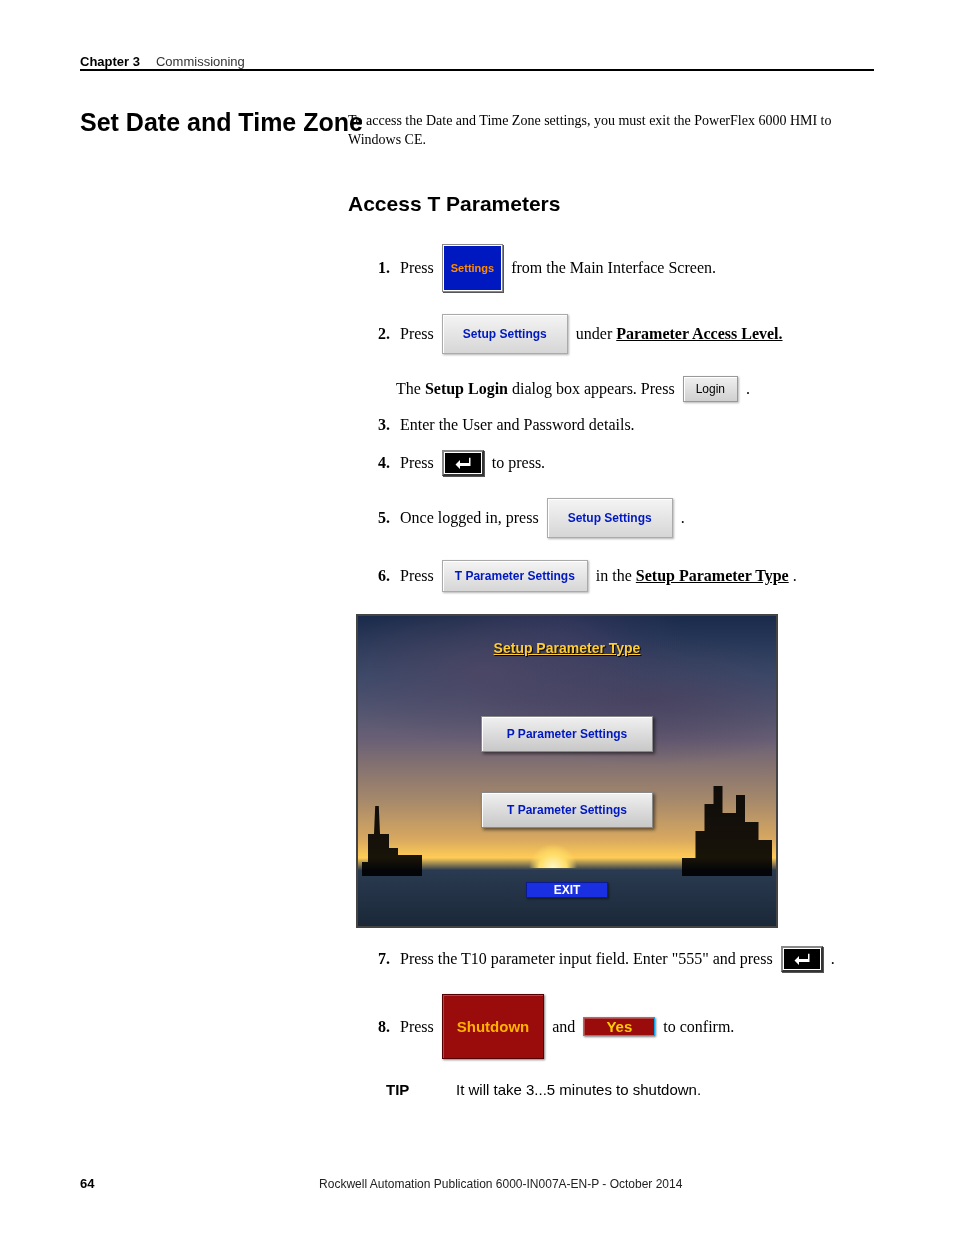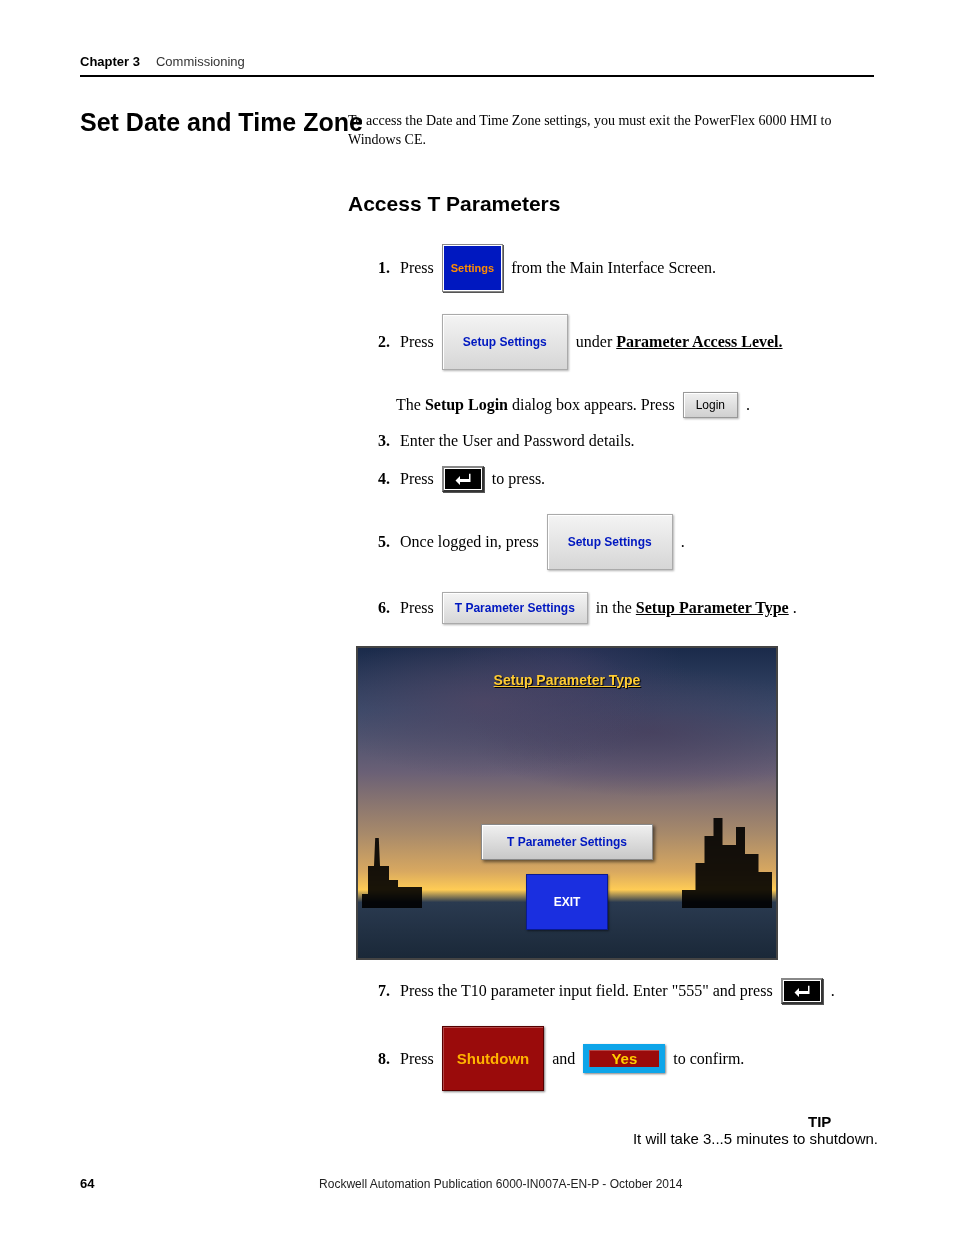--- a/index.html
+++ b/index.html
@@ -1,50 +1,50 @@
 <!DOCTYPE html>
 <html><head>
 <meta charset="utf-8">
 <style>
   @page { size: 954px 1235px; margin: 0; }
   html, body { margin: 0; padding: 0; width: 954px; height: 1235px; background: #fff; font-family: Georgia, 'Times New Roman', serif; color: #000; }
   .page { position: relative; width: 954px; height: 1235px; }
   .header { position: absolute; top: 54px; left: 80px; right: 80px; }
-  .header-line { display: flex; align-items: flex-end; gap: 16px; font-family: 'Arial Narrow', Arial, sans-serif; padding-bottom: 6px; }
+  .header-line { display: flex; align-items: flex-end; gap: 16px; font-family: 'Arial Narrow', Arial, sans-serif; }
   .chapter { font-weight: bold; font-size: 13px; }
   .chapter-title { font-size: 13px; color: #333; }
   .hr-thick { border: none; border-top: 2.5px solid #000; margin: 0; }
   .section-heading { position: absolute; left: 80px; top: 108px; font-family: 'Arial Narrow', Arial, sans-serif; font-weight: bold; font-size: 25px; color: #000; }
   .intro { position: absolute; left: 348px; top: 112px; width: 520px; font-size: 14px; line-height: 1.35; }
   .subheading { position: absolute; left: 348px; top: 192px; font-family: 'Arial Narrow', Arial, sans-serif; font-weight: bold; font-size: 21px; }
   .steps { position: absolute; left: 368px; top: 244px; width: 510px; font-size: 16px; }
   .step-row { display: flex; align-items: center; margin-bottom: 22px; flex-wrap: wrap; gap: 4px 4px; }
   .num { font-weight: bold; min-width: 22px; text-align: right; margin-right: 6px; }
   .btn { display: inline-flex; align-items: center; justify-content: center; font-family: Arial, sans-serif; font-size: 12px; font-weight: bold; border: 1px solid #888; box-shadow: 0 0 0 1px #fff inset, 1px 1px 0 #555; padding: 6px 10px; margin: 0 4px; white-space: nowrap; }
   .btn-blue-orange { background: #0018c0; color: #ff8c00; padding: 17px 8px; font-size: 11px; }
-  .btn-grey-blue { background: linear-gradient(#f4f4f4,#d6d6d6); color: #0018c0; padding: 20px 20px; border: 1px solid #aaa; box-shadow: inset 1px 1px 0 #fff, 1px 1px 2px rgba(0,0,0,.3); }
+  .btn-grey-blue { background: linear-gradient(#f4f4f4,#d6d6d6); color: #0018c0; padding: 12px 20px; border: 1px solid #aaa; box-shadow: inset 1px 1px 0 #fff, 1px 1px 2px rgba(0,0,0,.3); }
   .btn-grey-black { background: linear-gradient(#f0f0f0,#d0d0d0); color: #000; padding: 5px 12px; border: 1px solid #999; box-shadow: inset 1px 1px 0 #fff, 1px 1px 2px rgba(0,0,0,.3); font-weight: normal; }
   .btn-enter { background: #000; color: #fff; padding: 4px 10px; border: 2px outset #888; }
   .btn-red-orange { background: #9a0b0b; color: #ffb300; padding: 23px 14px; font-size: 15px; border: 1px solid #500; box-shadow: inset 1px 1px 0 rgba(255,255,255,.25), 1px 1px 2px rgba(0,0,0,.5); }
-  .btn-red-yellow { background: #9a0b0b; color: #ffcc00; padding: 0 22px; font-size: 15px; border: 6px solid #0ea5e9; box-shadow: inset 1px 1px 0 rgba(255,255,255,.25), 1px 1px 2px rgba(0,0,0,.5); }
+  .btn-red-yellow { background: #9a0b0b; color: #ffcc00; padding: 0 22px; font-size: 15px; border: 1px solid #0ea5e9; box-shadow: inset 1px 1px 0 rgba(255,255,255,.25), 1px 1px 2px rgba(0,0,0,.5); }
   .u { text-decoration: underline; }
   .b { font-weight: bold; }
   .screenshot { position: relative; width: 418px; height: 310px; margin: 4px 0 18px -12px; border: 2px solid #444; overflow: hidden; }
   .sky { position:absolute; inset:0; background: linear-gradient(#1a2a4a 0%, #3a4a6a 20%, #6a6076 40%, #a88a6a 60%, #d8a860 72%, #ffcc55 78%, #2a3a50 82%, #1a2838 100%); }
   .clouds { position:absolute; top:0; left:0; right:0; height:60%; background: radial-gradient(ellipse at 30% 30%, rgba(80,70,100,.8) 0, transparent 40%), radial-gradient(ellipse at 70% 45%, rgba(70,60,90,.7) 0, transparent 45%), radial-gradient(ellipse at 50% 15%, rgba(60,60,100,.6) 0, transparent 40%); }
   .sun { position:absolute; left: 170px; bottom: 58px; width: 50px; height: 24px; background: radial-gradient(circle at 50% 100%, #fff8cc 0, #ffdd66 40%, transparent 70%); border-radius: 50% 50% 0 0; }
   .rig { position:absolute; bottom:50px; background: rgba(0,0,0,.9); }
   .rig.left { left: 4px; width: 60px; height: 70px; clip-path: polygon(0 100%, 0 80%, 10% 80%, 10% 40%, 20% 40%, 22% 0, 28% 0, 30% 40%, 45% 40%, 45% 60%, 60% 60%, 60% 70%, 100% 70%, 100% 100%); }
   .rig.right { right: 4px; width: 90px; height: 90px; clip-path: polygon(0 100%, 0 80%, 15% 80%, 15% 50%, 25% 50%, 25% 20%, 35% 20%, 35% 0, 45% 0, 45% 30%, 60% 30%, 60% 10%, 70% 10%, 70% 40%, 85% 40%, 85% 60%, 100% 60%, 100% 100%); }
   .scr-title { position:absolute; top:24px; left:0; right:0; text-align:center; font-family: Arial, sans-serif; font-weight:bold; font-size:14px; color:#ffcc33; text-decoration: underline; text-shadow: 1px 1px 1px #000; }
   .scr-btn { position:absolute; left:50%; transform:translateX(-50%); width: 170px; padding: 10px 0; text-align:center; font-family: Arial, sans-serif; font-size:12px; font-weight: bold; color:#0018c0; background: linear-gradient(#f0f0f0,#c8c8c8); border:1px solid #888; box-shadow: inset 1px 1px 0 #fff, 2px 2px 3px rgba(0,0,0,.5); }
   .scr-btn.p { top: 100px; }
   .scr-btn.t { top: 176px; }
-  .scr-exit { position:absolute; left:50%; transform:translateX(-50%); bottom: 28px; width: 80px; padding: 20px 0; text-align:center; font-family: Arial, sans-serif; font-size:12px; font-weight:bold; color:#fff; background:#1a2fe0; border:1px solid #0a1a90; box-shadow: 1px 1px 2px rgba(0,0,0,.5); }
-  .tip-row { display:flex; align-items:flex-end; margin-top: 14px; margin-left: 18px; flex-direction: column; }
+  .scr-exit { position:absolute; left:50%; transform:translateX(-50%); bottom: 28px; width: 80px; padding: 0 0; text-align:center; font-family: Arial, sans-serif; font-size:12px; font-weight:bold; color:#fff; background:#1a2fe0; border:1px solid #0a1a90; box-shadow: 1px 1px 2px rgba(0,0,0,.5); }
+  .tip-row { display:flex; align-items:flex-end; margin-top: 14px; margin-left: 18px; }
   .tip-label { font-family:'Arial Narrow', Arial, sans-serif; font-weight:bold; font-size:15px; width: 70px; }
   .tip-text { font-family:'Arial Narrow', Arial, sans-serif; font-size:15px; }
   .footer { position:absolute; bottom: 44px; left:80px; right:80px; display:flex; align-items:baseline; font-family:'Arial Narrow', Arial, sans-serif; font-size:12px;gap:33px; }
   .page-num { font-weight:bold; font-size:13px; }
   .pub { flex:1; text-align:center; color:#222; }
   svg.enter-arrow { width:18px; height:14px; }
 </style>
 </head>
 <body>
 
@@ -119,20 +119,21 @@
         <span>.</span>
     </div>
 
     <div class="screenshot">
       <div class="sky"></div>
       <div class="clouds"></div>
       <div class="sun"></div>
       <div class="rig left"></div>
       <div class="rig right"></div>
       <div class="scr-title">Setup Parameter Type</div>
+      <div class="scr-btn p">P Parameter Settings</div>
       <div class="scr-btn t">T Parameter Settings</div>
       <div class="scr-exit">EXIT</div>
     </div>
 
     <div class="step-row">
       <span class="num">7.</span>
       <span>Press the T10 parameter input field. Enter "555" and press</span>
       <span class="btn btn-enter">
         <svg class="enter-arrow" viewBox="0 0 24 18">
             <path d="M20 2 v7 H8 v-4 L2 11 l6 6 v-4 h14 V2 z" fill="#fff"></path>

